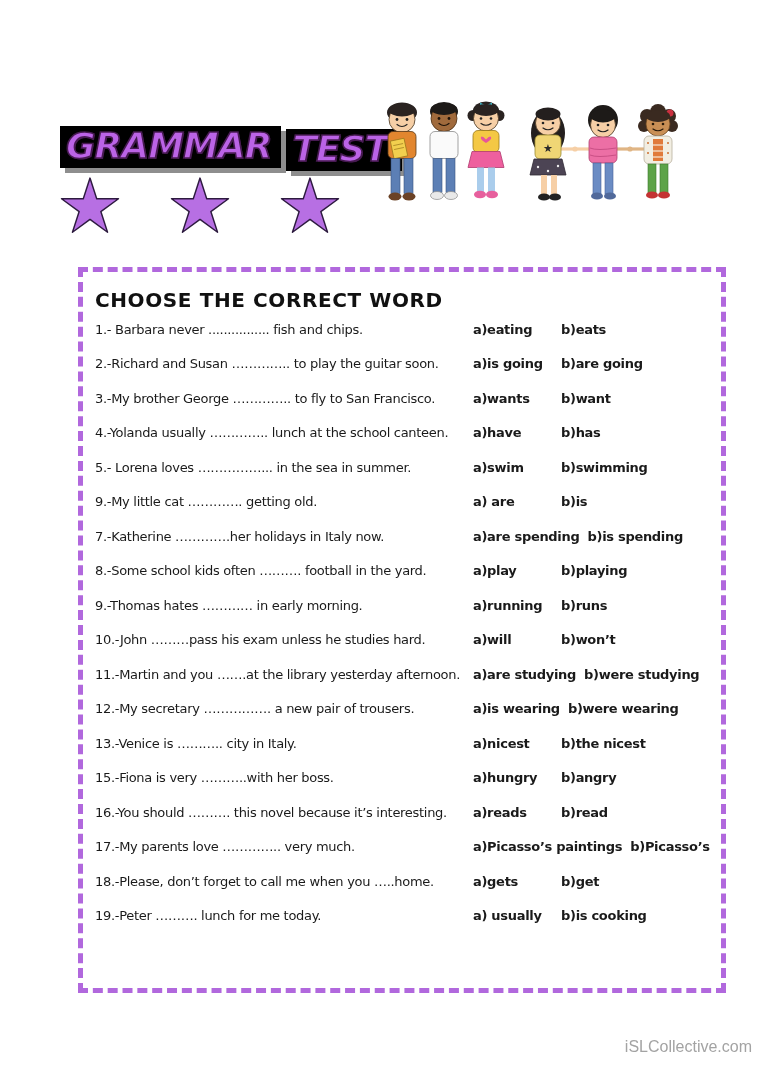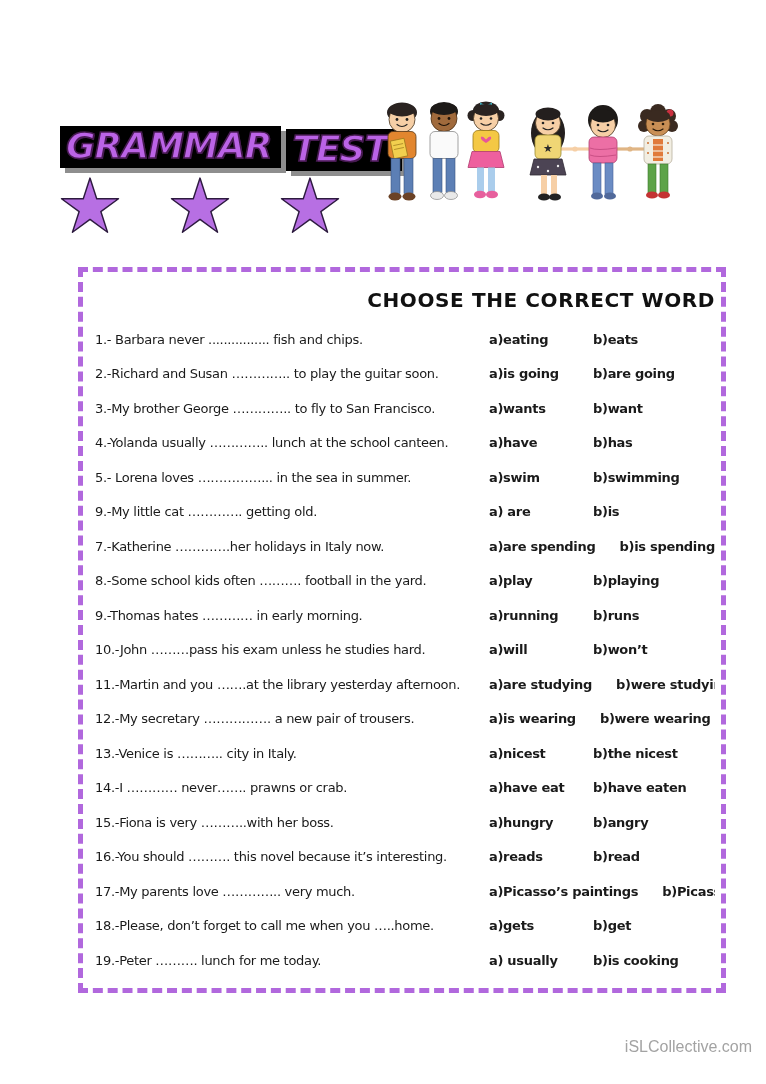--- a/index.html
+++ b/index.html
@@ -45,38 +45,37 @@
 
   
   .sheet {
     position: absolute; left: 78px; top: 267px;
     width: 648px; height: 726px;
     border: 5px dashed #b168dd;
     padding: 12px 6px 0 12px;
     background: transparent;
   }
   .sheet-heading {
-    text-align: right;
+    text-align: left;
     font-weight: bold;
     font-size: 20px;
     letter-spacing: 0.6px;
-    margin: 4px 0 10px 0;
+    margin: 4px 0 0 0;
     color: #111;
   }
   .rows { width: 100%; }
   .row {
     height: 34.5px;
     display: flex;
     align-items: center;
     white-space: nowrap;
     overflow: hidden;
     font-size: 13px;
     letter-spacing: -0.3px;
     font-weight: 500;
-    gap: 16px;
   }
   .row .q   { flex: 0 0 auto; min-width: 372px; margin-right: 6px; }
   .row .oa  { flex: 0 0 auto; min-width: 80px;  margin-right: 8px; font-weight: 600; }
   .row .ob  { flex: 0 0 auto; font-weight: 700; }
 
   
   .watermark {
     position: absolute; right: 14px; top: 1038px;
     font-family: "Liberation Sans", sans-serif;
     font-size: 16px;
@@ -292,25 +291,20 @@
         <span class="q">12.-My secretary ……………. a new pair of trousers.</span>
         <span class="oa">a)is wearing</span>
         <span class="ob">b)were wearing</span>
       </div>
     <div class="row">
         <span class="q">13.-Venice is ……….. city in Italy.</span>
         <span class="oa">a)nicest</span>
         <span class="ob">b)the nicest</span>
       </div>
     <div class="row">
-        <span class="q">14.-I ………… never……. prawns or crab.</span>
-        <span class="oa">a)have eat</span>
-        <span class="ob">b)have eaten</span>
-      </div>
-    <div class="row">
         <span class="q">15.-Fiona is very ………..with her boss.</span>
         <span class="oa">a)hungry</span>
         <span class="ob">b)angry</span>
       </div>
     <div class="row">
         <span class="q">16.-You should ………. this novel because it’s interesting.</span>
         <span class="oa">a)reads</span>
         <span class="ob">b)read</span>
       </div>
     <div class="row">

